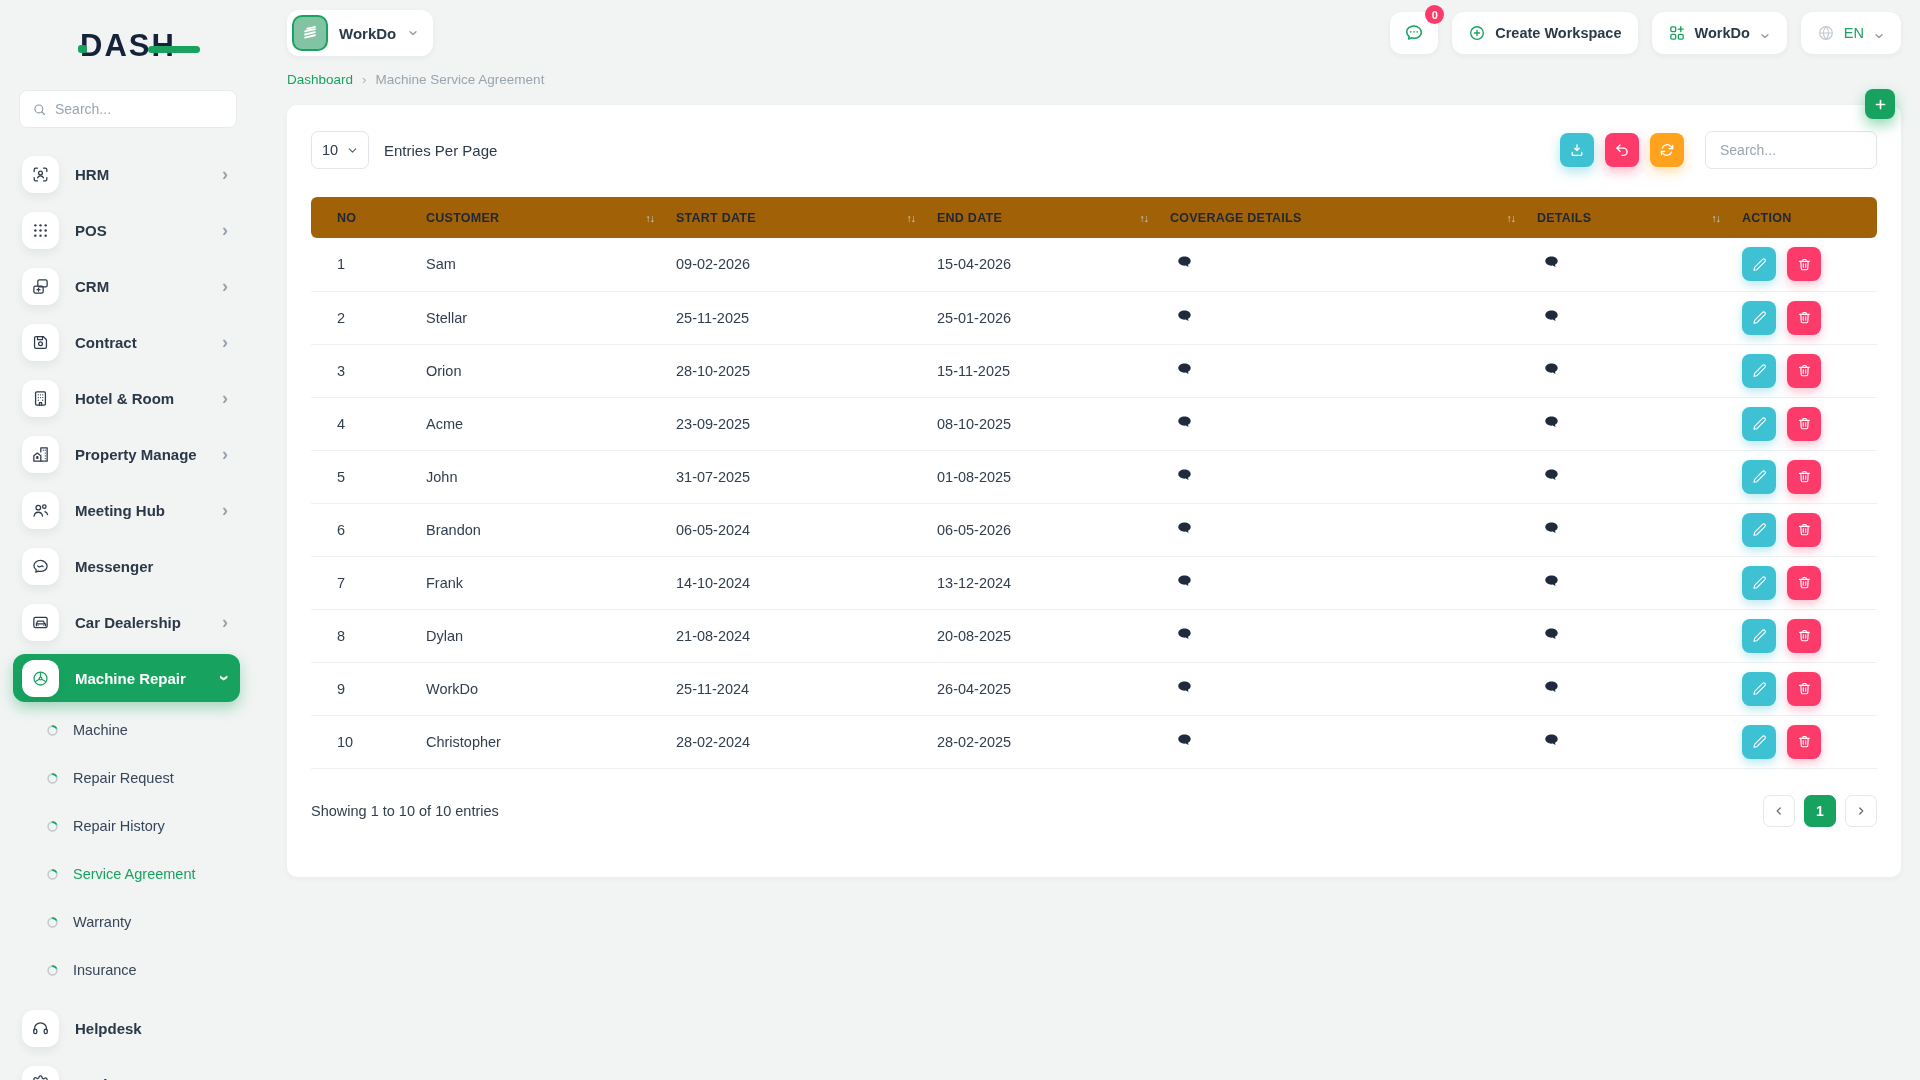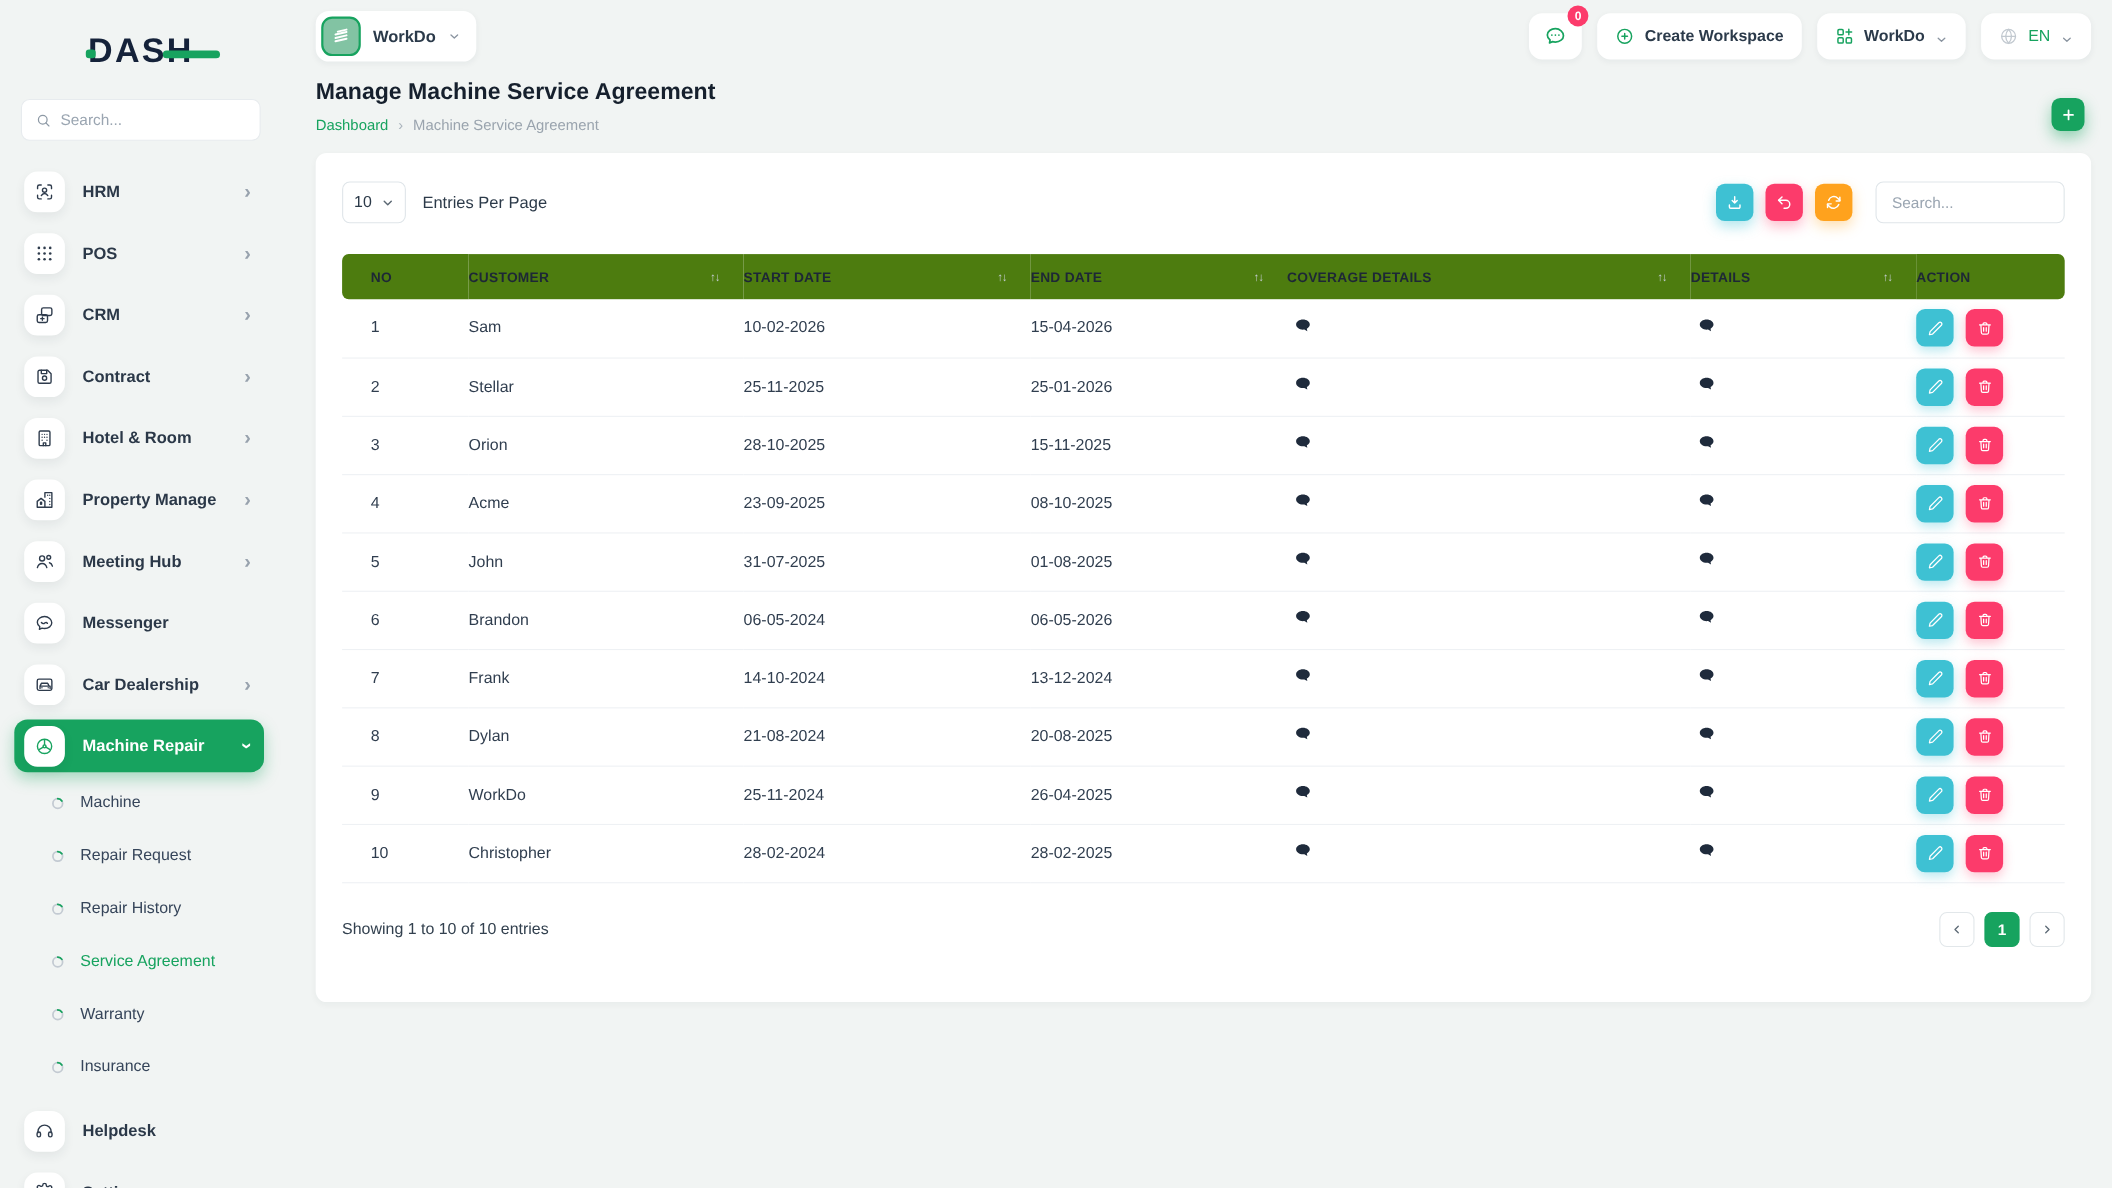--- a/index.html
+++ b/index.html
@@ -89,21 +89,21 @@
   .sq-btn{width:34px;height:34px;border-radius:8px;border:0;display:flex;align-items:center;justify-content:center;
           color:#fff;cursor:pointer;margin-left:11px}
   .sq-btn svg{width:16px;height:16px}
   .sq-btn.cyan{background:var(--cyan);box-shadow:0 5px 12px rgba(62,193,211,.4)}
   .sq-btn.pink{background:var(--pink);box-shadow:0 5px 12px rgba(252,59,107,.35)}
   .sq-btn.orange{background:var(--orange);box-shadow:0 5px 12px rgba(255,162,29,.35)}
   .tb-search{margin-left:21px;width:172px;height:38px;border:1px solid #dfe5e9;border-radius:7px;
              padding:0 14px;font-size:14px;color:var(--text);outline:none;background:#fff}
 
   table{width:100%;border-collapse:collapse;table-layout:fixed;margin-top:28px}
-  thead th{background:#4d7c0f;height:41px;font-size:12.5px;font-weight:700;color:var(--ink);
+  thead th{background:#a16207;height:41px;font-size:12.5px;font-weight:700;color:var(--ink);
            text-align:center;padding:0;cursor:pointer}
   thead th:first-child{border-radius:6px 0 0 6px;cursor:default}
   thead th:last-child{border-radius:0 6px 6px 0;cursor:default}
   .th-flex{display:flex;align-items:center}
   .th-flex .lbl{letter-spacing:.02em}
   th.c-no .lbl{padding-left:26px}
   .sort{margin-left:auto;margin-right:22px;color:#c6cdd4;font-size:10.5px;letter-spacing:-1px;font-weight:400}
   tbody td{height:53px;border-bottom:1px solid var(--line);font-size:14.5px;color:#303e4f;padding:0}
   td.c-no{padding-left:26px}
   .bubble{color:#1f2b3c;display:inline-flex;margin-left:6px;cursor:pointer}
@@ -466,21 +466,20 @@
           <span class="chev-icn">
               <svg viewBox="0 0 24 24" fill="none" stroke="currentColor" stroke-width="2.4" stroke-linecap="round" stroke-linejoin="round">
                 <path d="M6 9.5l6 5.5 6-5.5"></path>
               </svg>
             </span>
         </button>
       </div>
     </div>
 
     <div class="page-head">
-      <h1 class="page-title">Manage Machine Service Agreement</h1>
       <div class="crumbs">
         <span class="crumb-link">Dashboard</span>
         <span class="crumb-sep">›</span>
         <span class="crumb-cur">Machine Service Agreement</span>
       </div>
       <button class="add-btn">
         <svg viewBox="0 0 24 24" fill="none" stroke="currentColor" stroke-width="2.6" stroke-linecap="round">
             <path d="M12 5.5v13M5.5 12h13"></path>
           </svg>
       </button>
@@ -573,21 +572,21 @@
                   <span class="lbl">ACTION</span>
                 </div>
               </th>
           </tr>
         </thead>
         <tbody>
 
             <tr>
               <td class="c-no">1</td>
               <td>Sam</td>
-              <td>10-02-2026</td>
+              <td>09-02-2026</td>
               <td>15-04-2026</td>
               <td>
                 <span class="bubble">
                   <svg viewBox="0 0 24 24" fill="currentColor">
                     <path d="M12 3.5c-4.9 0-8.8 2.9-8.8 6.5 0 3.6 3.9 6.5 8.8 6.5.6 0 1.2 0 1.8-.1l3.8 2.1-.6-3.2c2.3-1.2 3.8-3.1 3.8-5.3 0-3.6-3.9-6.5-8.8-6.5z"></path>
                   </svg>
                 </span>
               </td>
               <td>
                 <span class="bubble">

